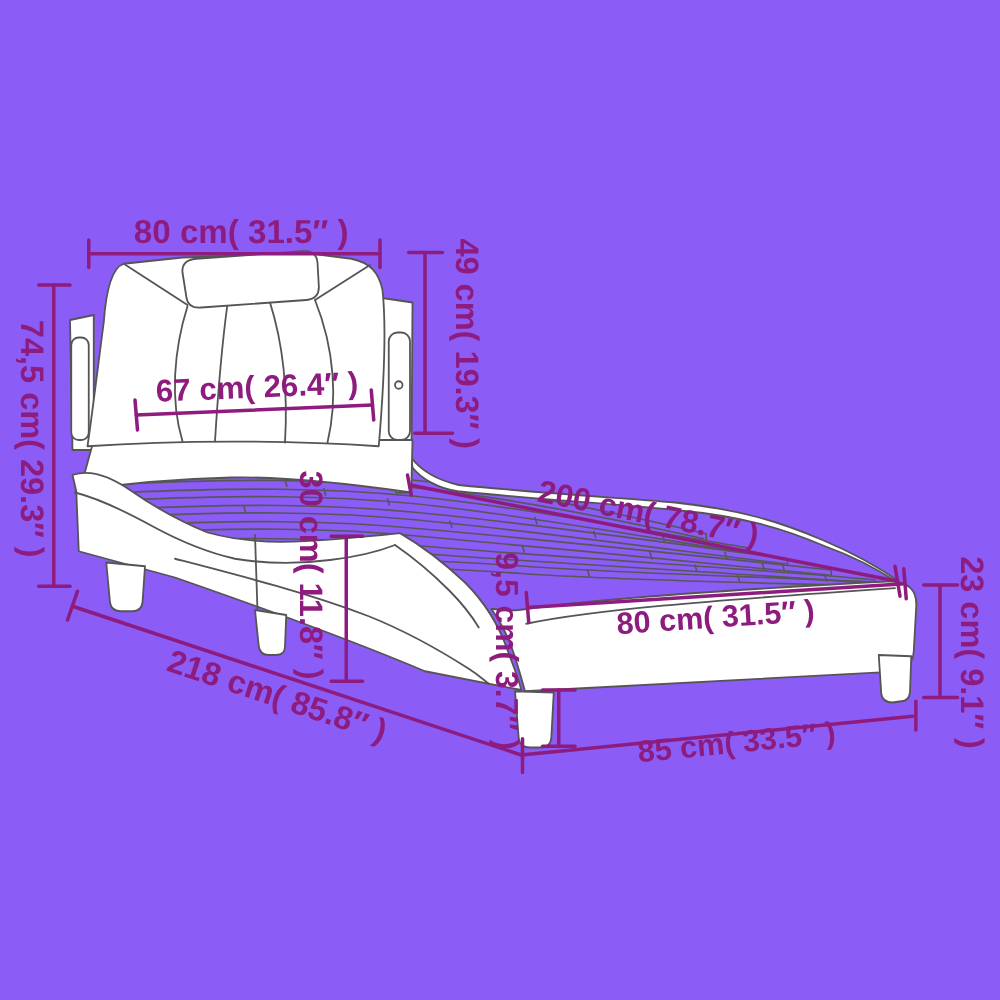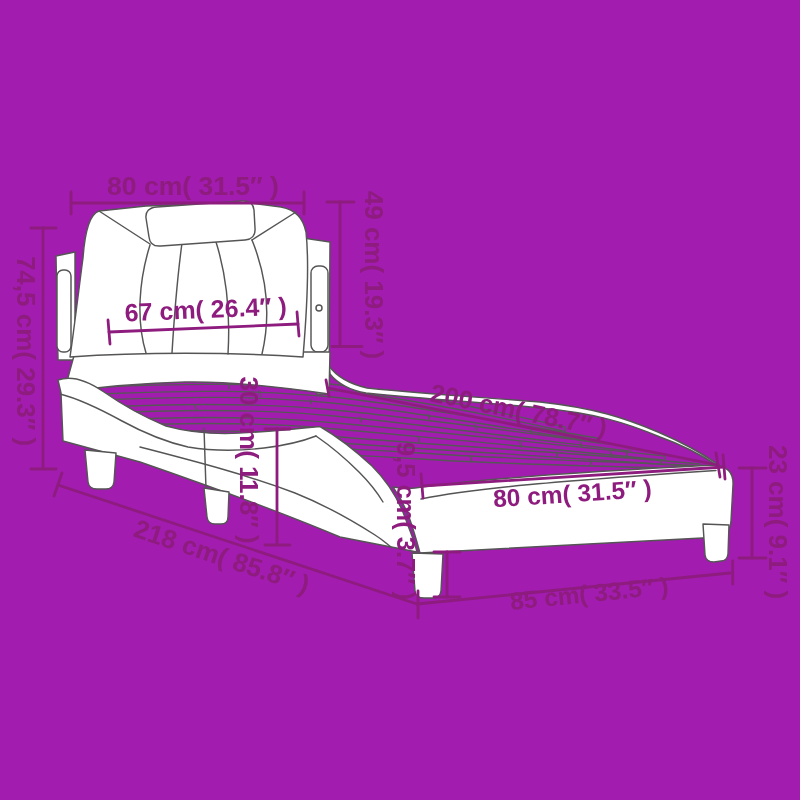--- a/index.html
+++ b/index.html
@@ -1,16 +1,16 @@
 <!DOCTYPE html>
 <html><head>
 <meta charset="utf-8">
 <style>
   html,body{margin:0;padding:0;background:#ffffff;}
-  .wrap{width:800px;height:800px;position:relative;background:#a21caf;}
+  .wrap{width:800px;height:800px;position:relative;background:#8b5cf6;}
   svg{display:block;}
   text{font-family:"Liberation Sans", sans-serif;font-weight:bold;fill:#8D1C7E;}
 </style>
 </head>
 <body>
 <div class="wrap">
 <svg width="800" height="800" viewBox="0 0 800 800" fill="none" stroke-linecap="round" stroke-linejoin="round">
 
 <g id="slats" stroke="#575757" stroke-width="1.3" fill="none">
   <path d="M 100,381 C 190,377 260,377 330,384 C 410,392 500,412 565,427 l 0,5"></path>

